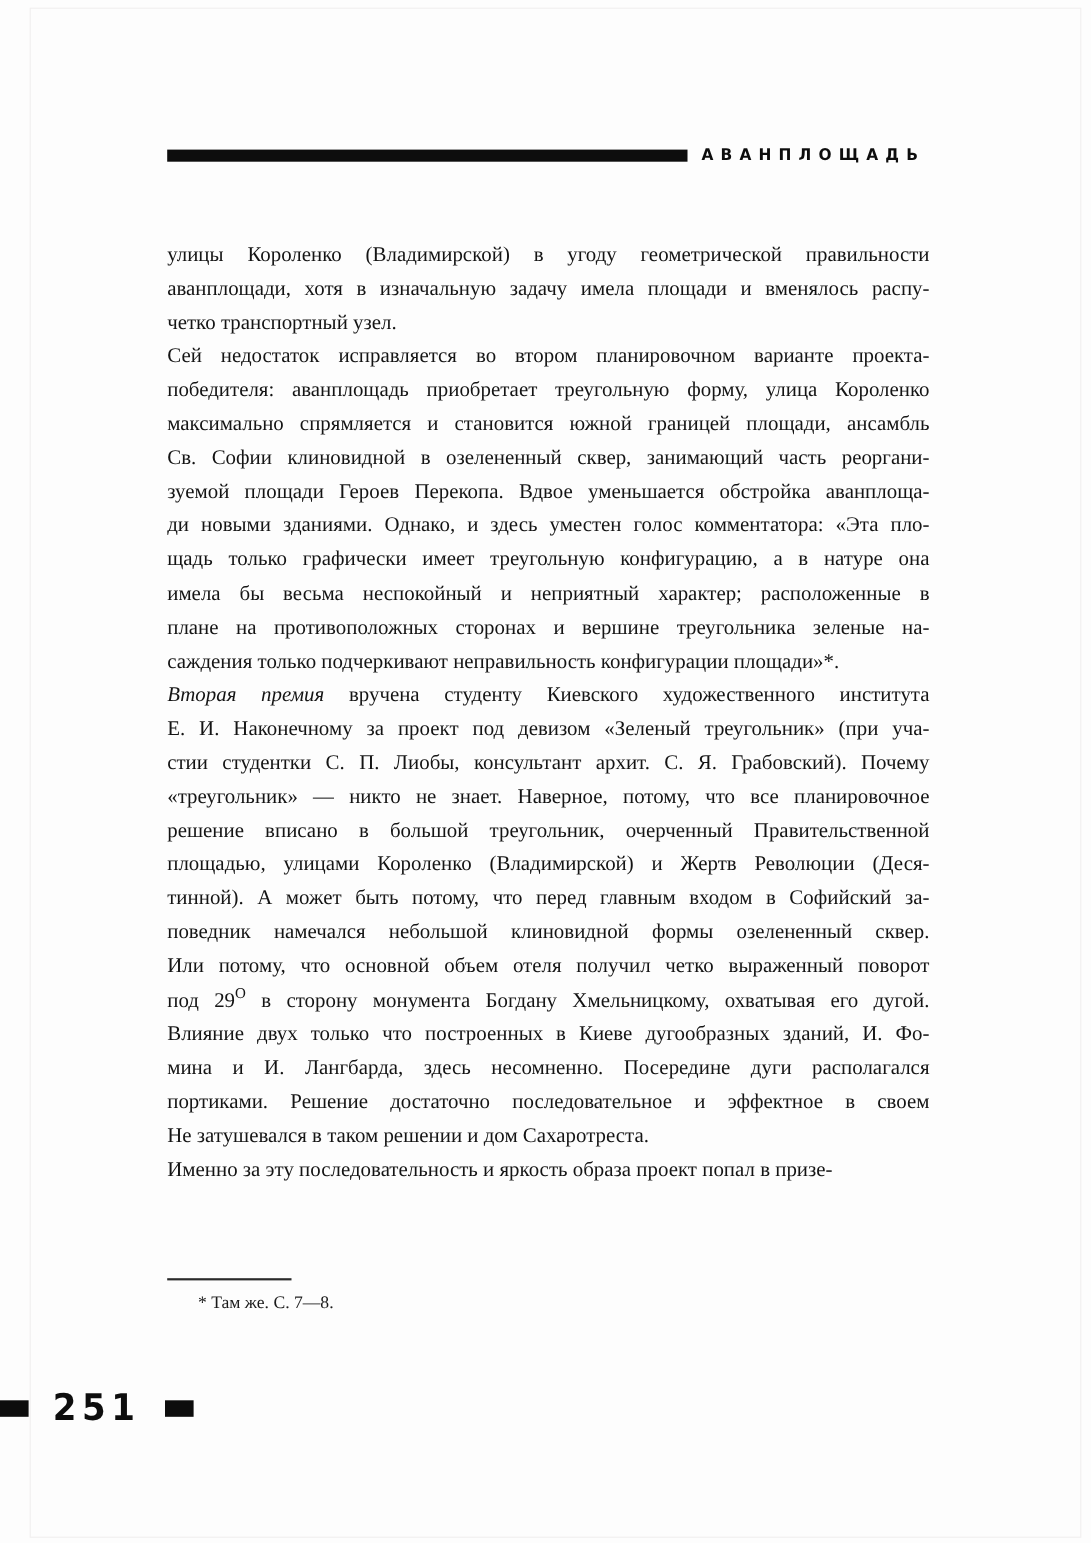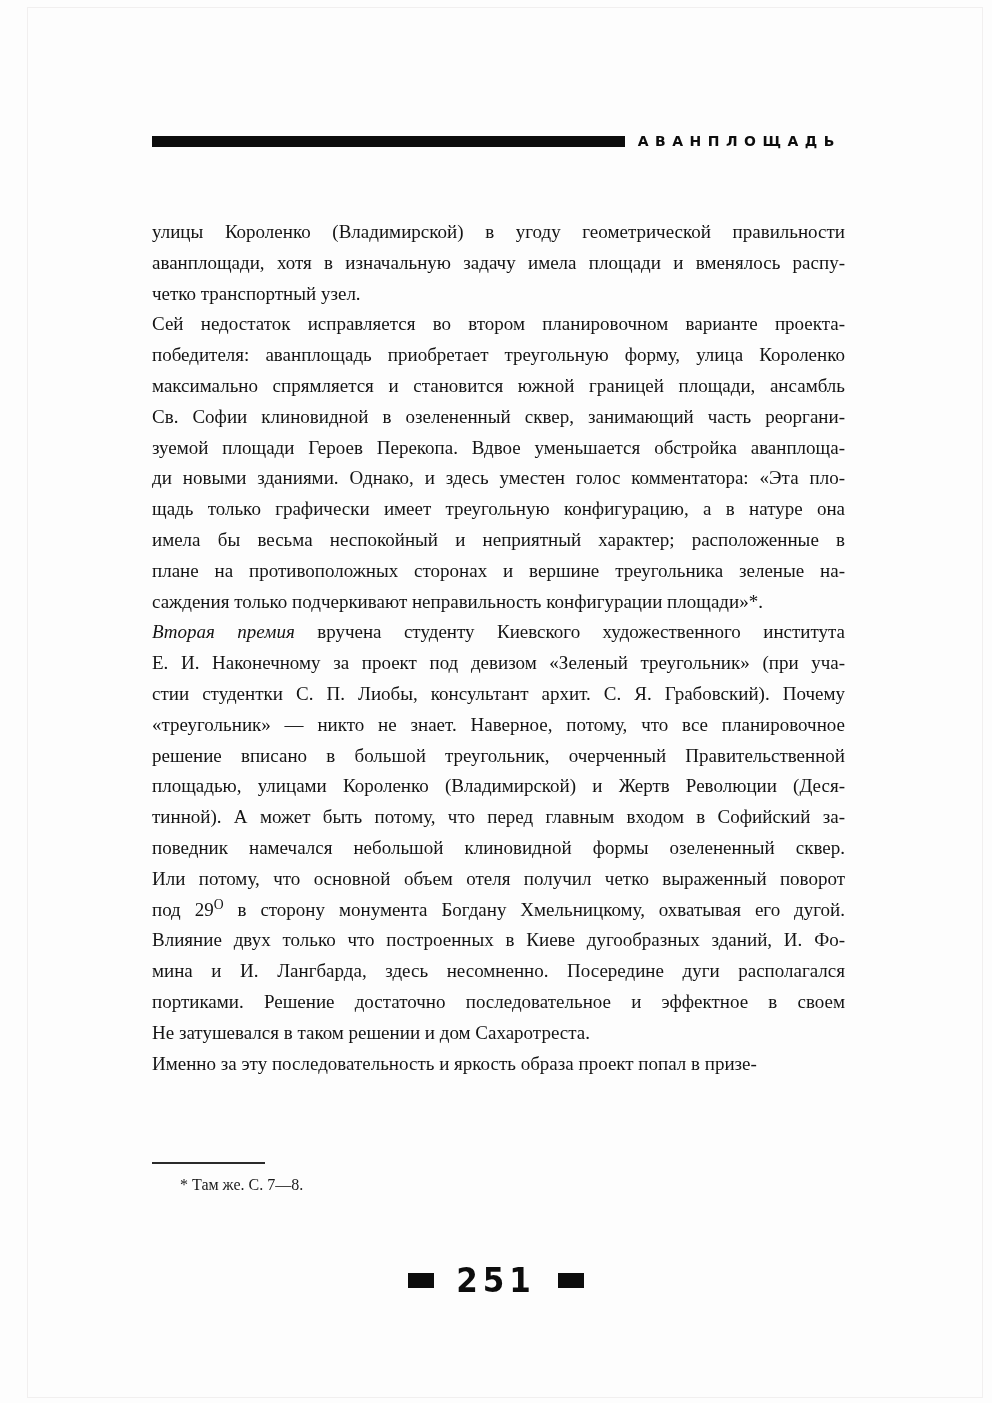--- a/index.html
+++ b/index.html
@@ -38,21 +38,21 @@
     position: absolute; left: 152px; top: 1162px;
     width: 113px; height: 2px; background: #2a2a2a;
   }
   .footnote {
     position: absolute; left: 152px; top: 1176px;
     font-family: "Liberation Serif", "DejaVu Serif", serif;
     font-size: 16px; color: #1a1a1a; margin-left: 28px;
   }
   .pageno {
     position: absolute; left: 0; top: 1262px; width: 992px;
-    display: flex; justify-content: center; align-items: center; gap: 22px;
+    display: flex; align-items: center; gap: 22px;
   }
   .pageno .sq { width: 26px; height: 15px; background: #0d0d0d; }
   .pageno .num {
     font-family: "DejaVu Sans", sans-serif;
     font-weight: bold; font-size: 31px; letter-spacing: 5px;
     color: #0d0d0d; transform: scaleY(1.08);
   }
 </style>
 </head>
 <body>

